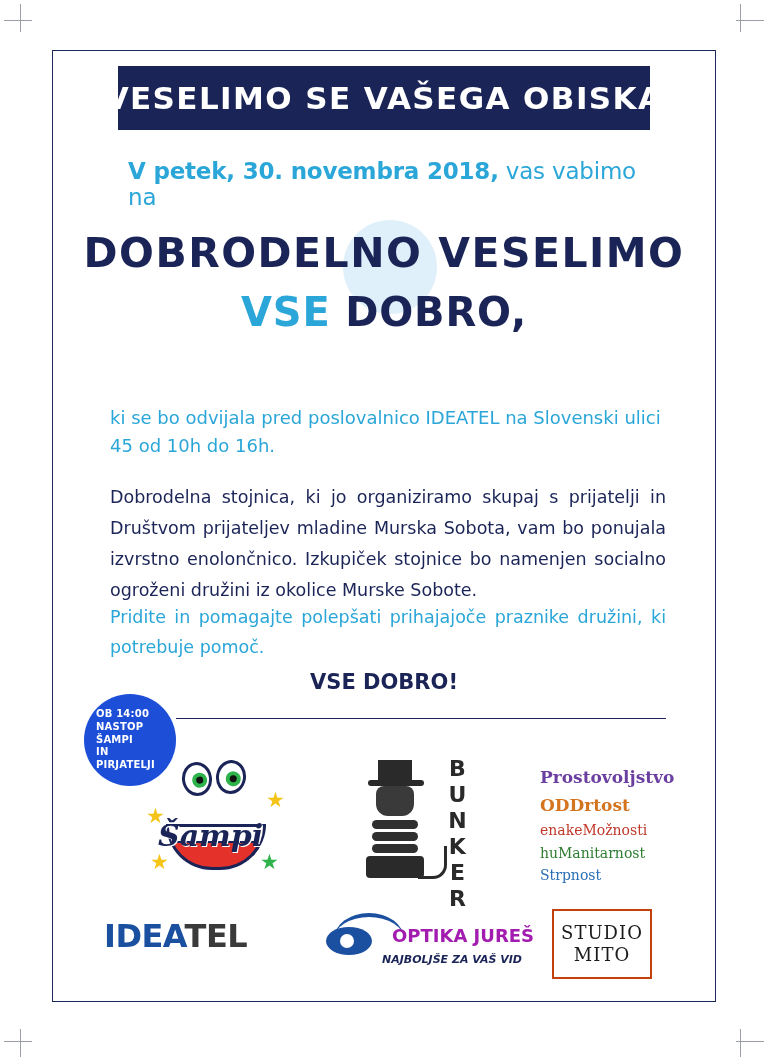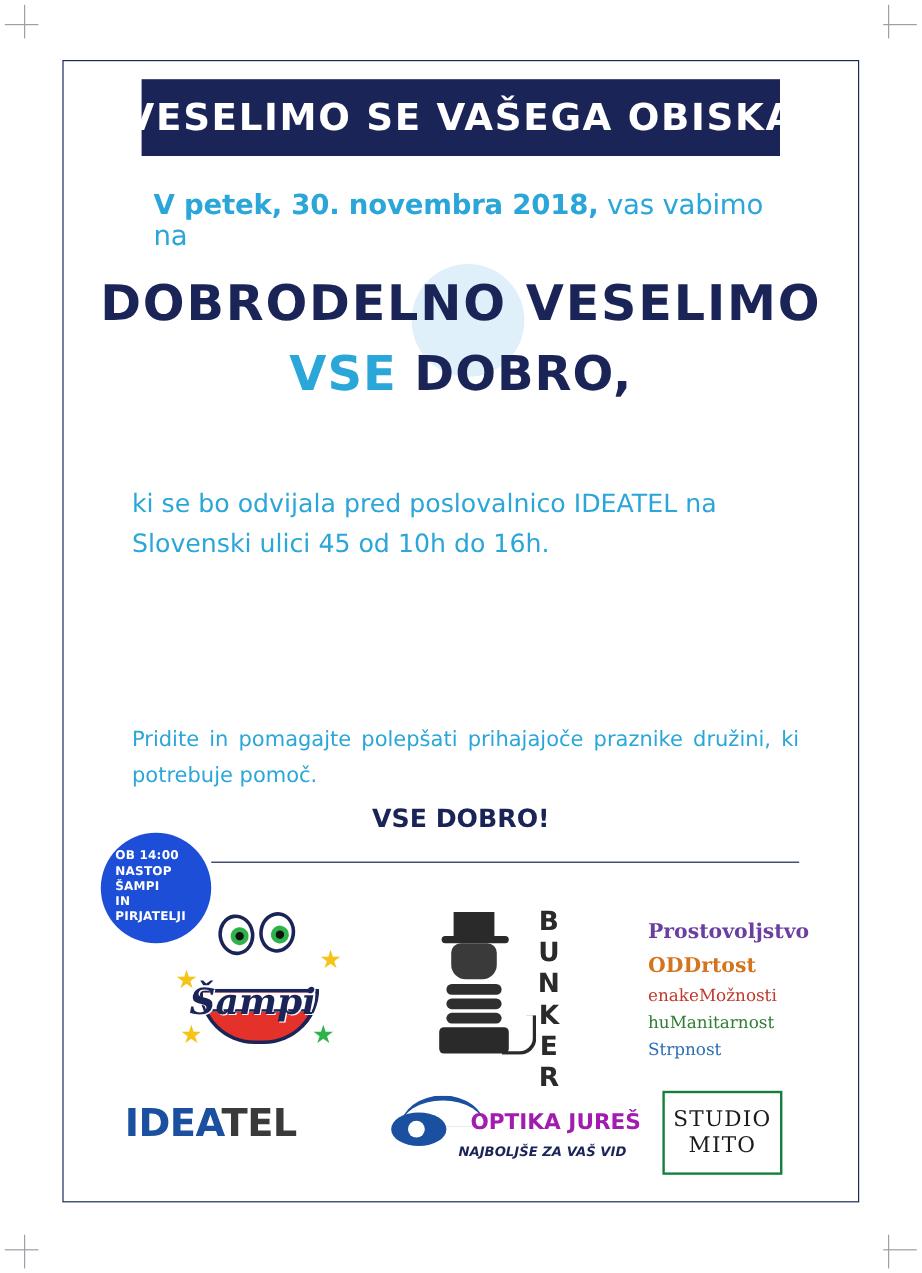--- a/index.html
+++ b/index.html
@@ -119,21 +119,21 @@
 
   
   .body-block {
     position: absolute;
     left: 110px;
     width: 556px;
     font-family: "DejaVu Sans", sans-serif;
   }
   .para-lead {
     top: 404px;
-    font-size: 21px;
+    font-size: 18px;
     color: #2aa6d8;
     line-height: 1.55;
   }
 
   .para-main {
     top: 482px;
     font-size: 17.5px;
     color: #1b2457;
     line-height: 1.78;
     text-align: justify;
@@ -472,21 +472,21 @@
     color: #1b2457;
     white-space: nowrap;
   }
 
   .studio {
     position: absolute;
     left: 456px;
     top: 4px;
     width: 100px;
     height: 70px;
-    border: 2px solid #15803d;
+    border: 2px solid #c2410c;
     box-sizing: border-box;
     display: flex;
     flex-direction: column;
     align-items: center;
     justify-content: center;
     font-family: "DejaVu Serif", serif;
   }
   .studio span {
     font-size: 18px;
     letter-spacing: 1px;
@@ -521,20 +521,21 @@
   <div class="blue-dot"></div>
 
   <div class="headline-wrap">
     <div class="headline1">DOBRODELNO VESELIMO</div>
     <div class="headline2">
       <span class="light">VSE </span><span>DOBRO,</span>
     </div>
   </div>
 
   <div class="body-block para-lead">ki se bo odvijala pred poslovalnico IDEATEL na Slovenski ulici 45 od 10h do 16h.</div>
+  <div class="body-block para-main">Dobrodelna stojnica, ki jo organiziramo skupaj s prijatelji in Društvom prijateljev mladine Murska Sobota, vam bo ponujala izvrstno enolončnico. Izkupiček stojnice bo namenjen socialno ogroženi družini iz okolice Murske Sobote.</div>
   <div class="body-block para-call">Pridite in pomagajte polepšati prihajajoče praznike družini, ki potrebuje pomoč.</div>
 
   <div class="slogan">VSE DOBRO!</div>
 
   <div class="divider"></div>
 
   <div class="badge">
     <span>OB 14:00</span>
     <span>NASTOP</span>
     <span>ŠAMPI</span>

